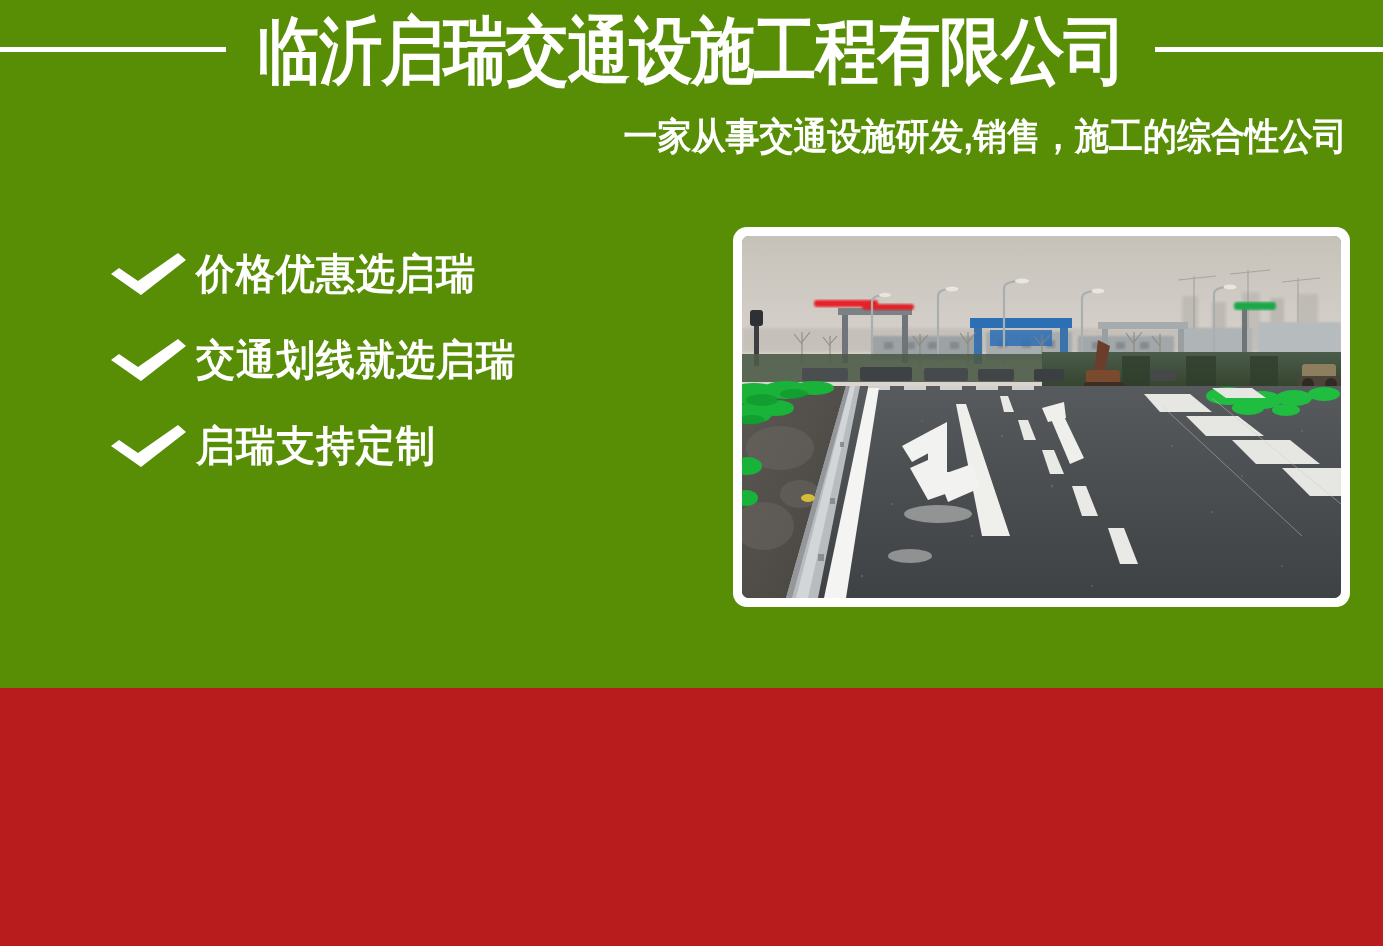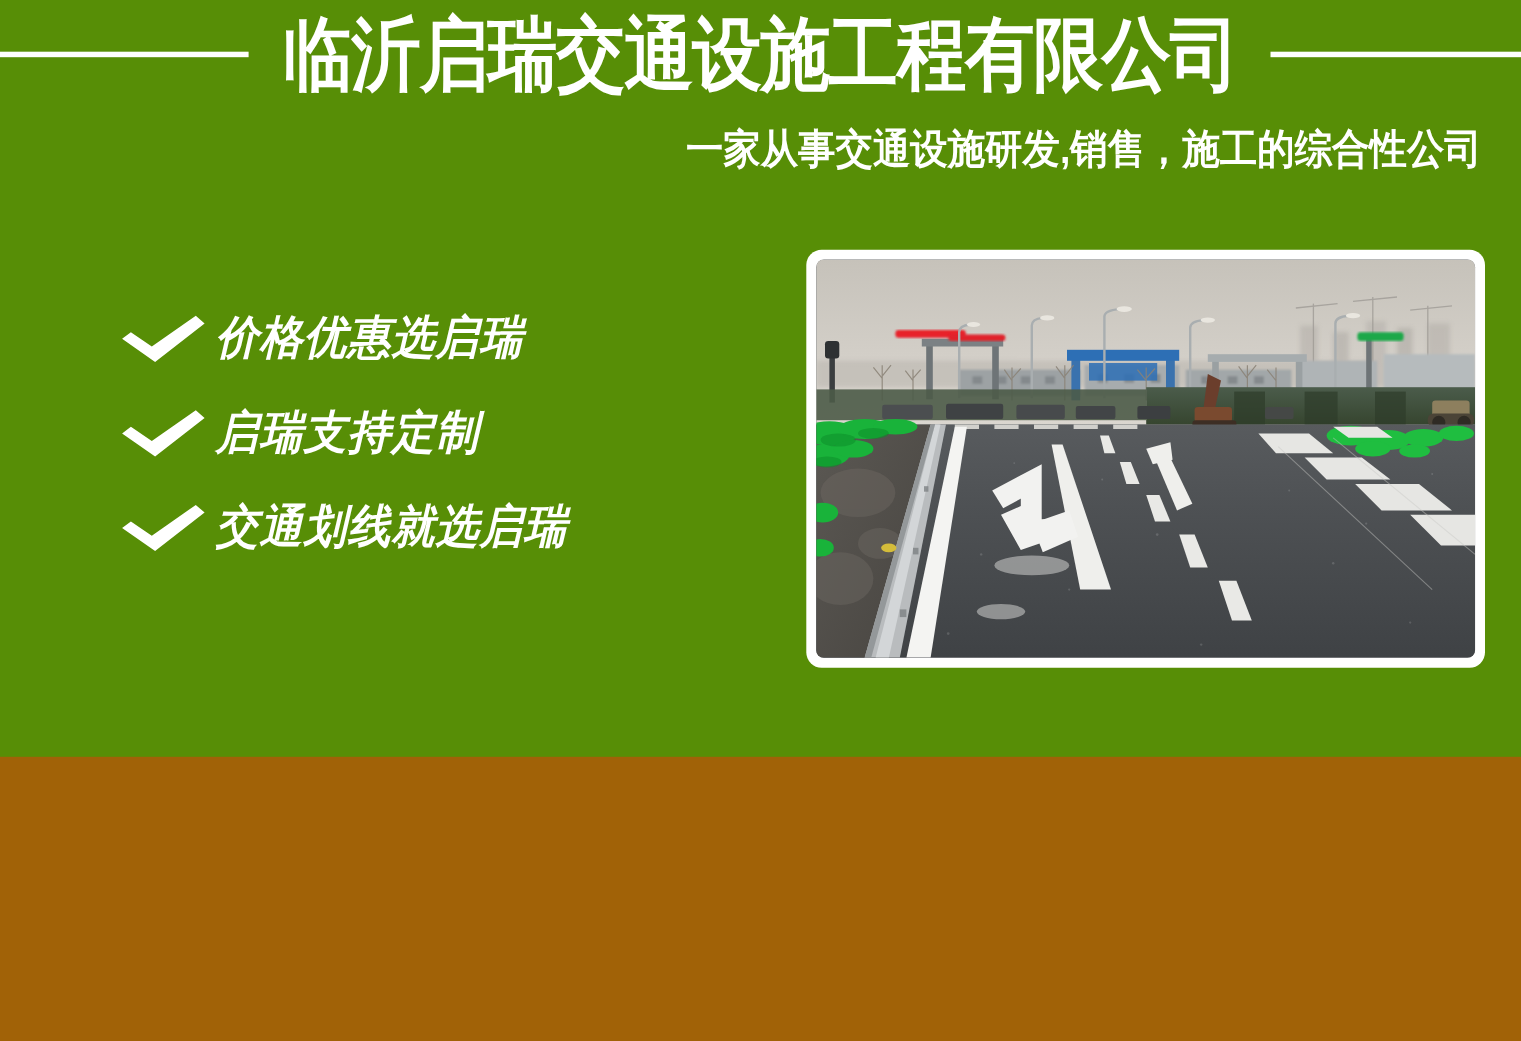--- a/index.html
+++ b/index.html
@@ -12,21 +12,21 @@
     font-family: "Liberation Sans", "DejaVu Sans", sans-serif;
     width: 1383px;
     height: 946px;
     overflow: hidden;
   }
 
   #banner {
     position: relative;
     width: 1383px;
     height: 946px;
-    background: #a16207;
+    background: #b91c1c;
   }
 
   
   #green-band {
     position: absolute;
     left: 0;
     top: 0;
     width: 1383px;
     height: 688px;
     background: #578E06;
@@ -83,22 +83,21 @@
   #feature-list {
     position: absolute;
     left: 108px;
     top: 248px;
     width: 600px;
   }
   .feature-row {
     position: relative;
     height: 86px;
     display: flex;
-    align-items: flex-end;
-    font-style: italic;
+    align-items: flex-start;
   }
   .check-icon {
     position: relative;
     width: 88px;
     height: 52px;
     flex: 0 0 88px;
   }
   .check-icon svg { display: block; width: 88px; height: 52px; }
 
   .feature-label {
@@ -161,30 +160,30 @@
       <span class="feature-label">价格优惠选启瑞</span>
     </div>
 
 
     <div class="feature-row">
       <span class="check-icon">
         <svg viewBox="0 0 88 52" xmlns="http://www.w3.org/2000/svg">
           <path d="M3 26 L11 20 L30 33 L70 5 L78 12 L33 47 Z" fill="#ffffff"></path>
         </svg>
       </span>
-      <span class="feature-label">启瑞支持定制</span>
+      <span class="feature-label">交通划线就选启瑞</span>
     </div>
 
     <div class="feature-row">
       <span class="check-icon">
         <svg viewBox="0 0 88 52" xmlns="http://www.w3.org/2000/svg">
           <path d="M3 26 L11 20 L30 33 L70 5 L78 12 L33 47 Z" fill="#ffffff"></path>
         </svg>
       </span>
-      <span class="feature-label">交通划线就选启瑞</span>
+      <span class="feature-label">启瑞支持定制</span>
     </div>
 
   </div>
 
   <div id="photo-card">
     <div id="photo-inner">
       <svg viewBox="0 0 599 362" preserveAspectRatio="none" xmlns="http://www.w3.org/2000/svg">
         <defs>
           <linearGradient id="sky" x1="0" y1="0" x2="0" y2="1">
             <stop offset="0" stop-color="#C6C2BA"></stop>

